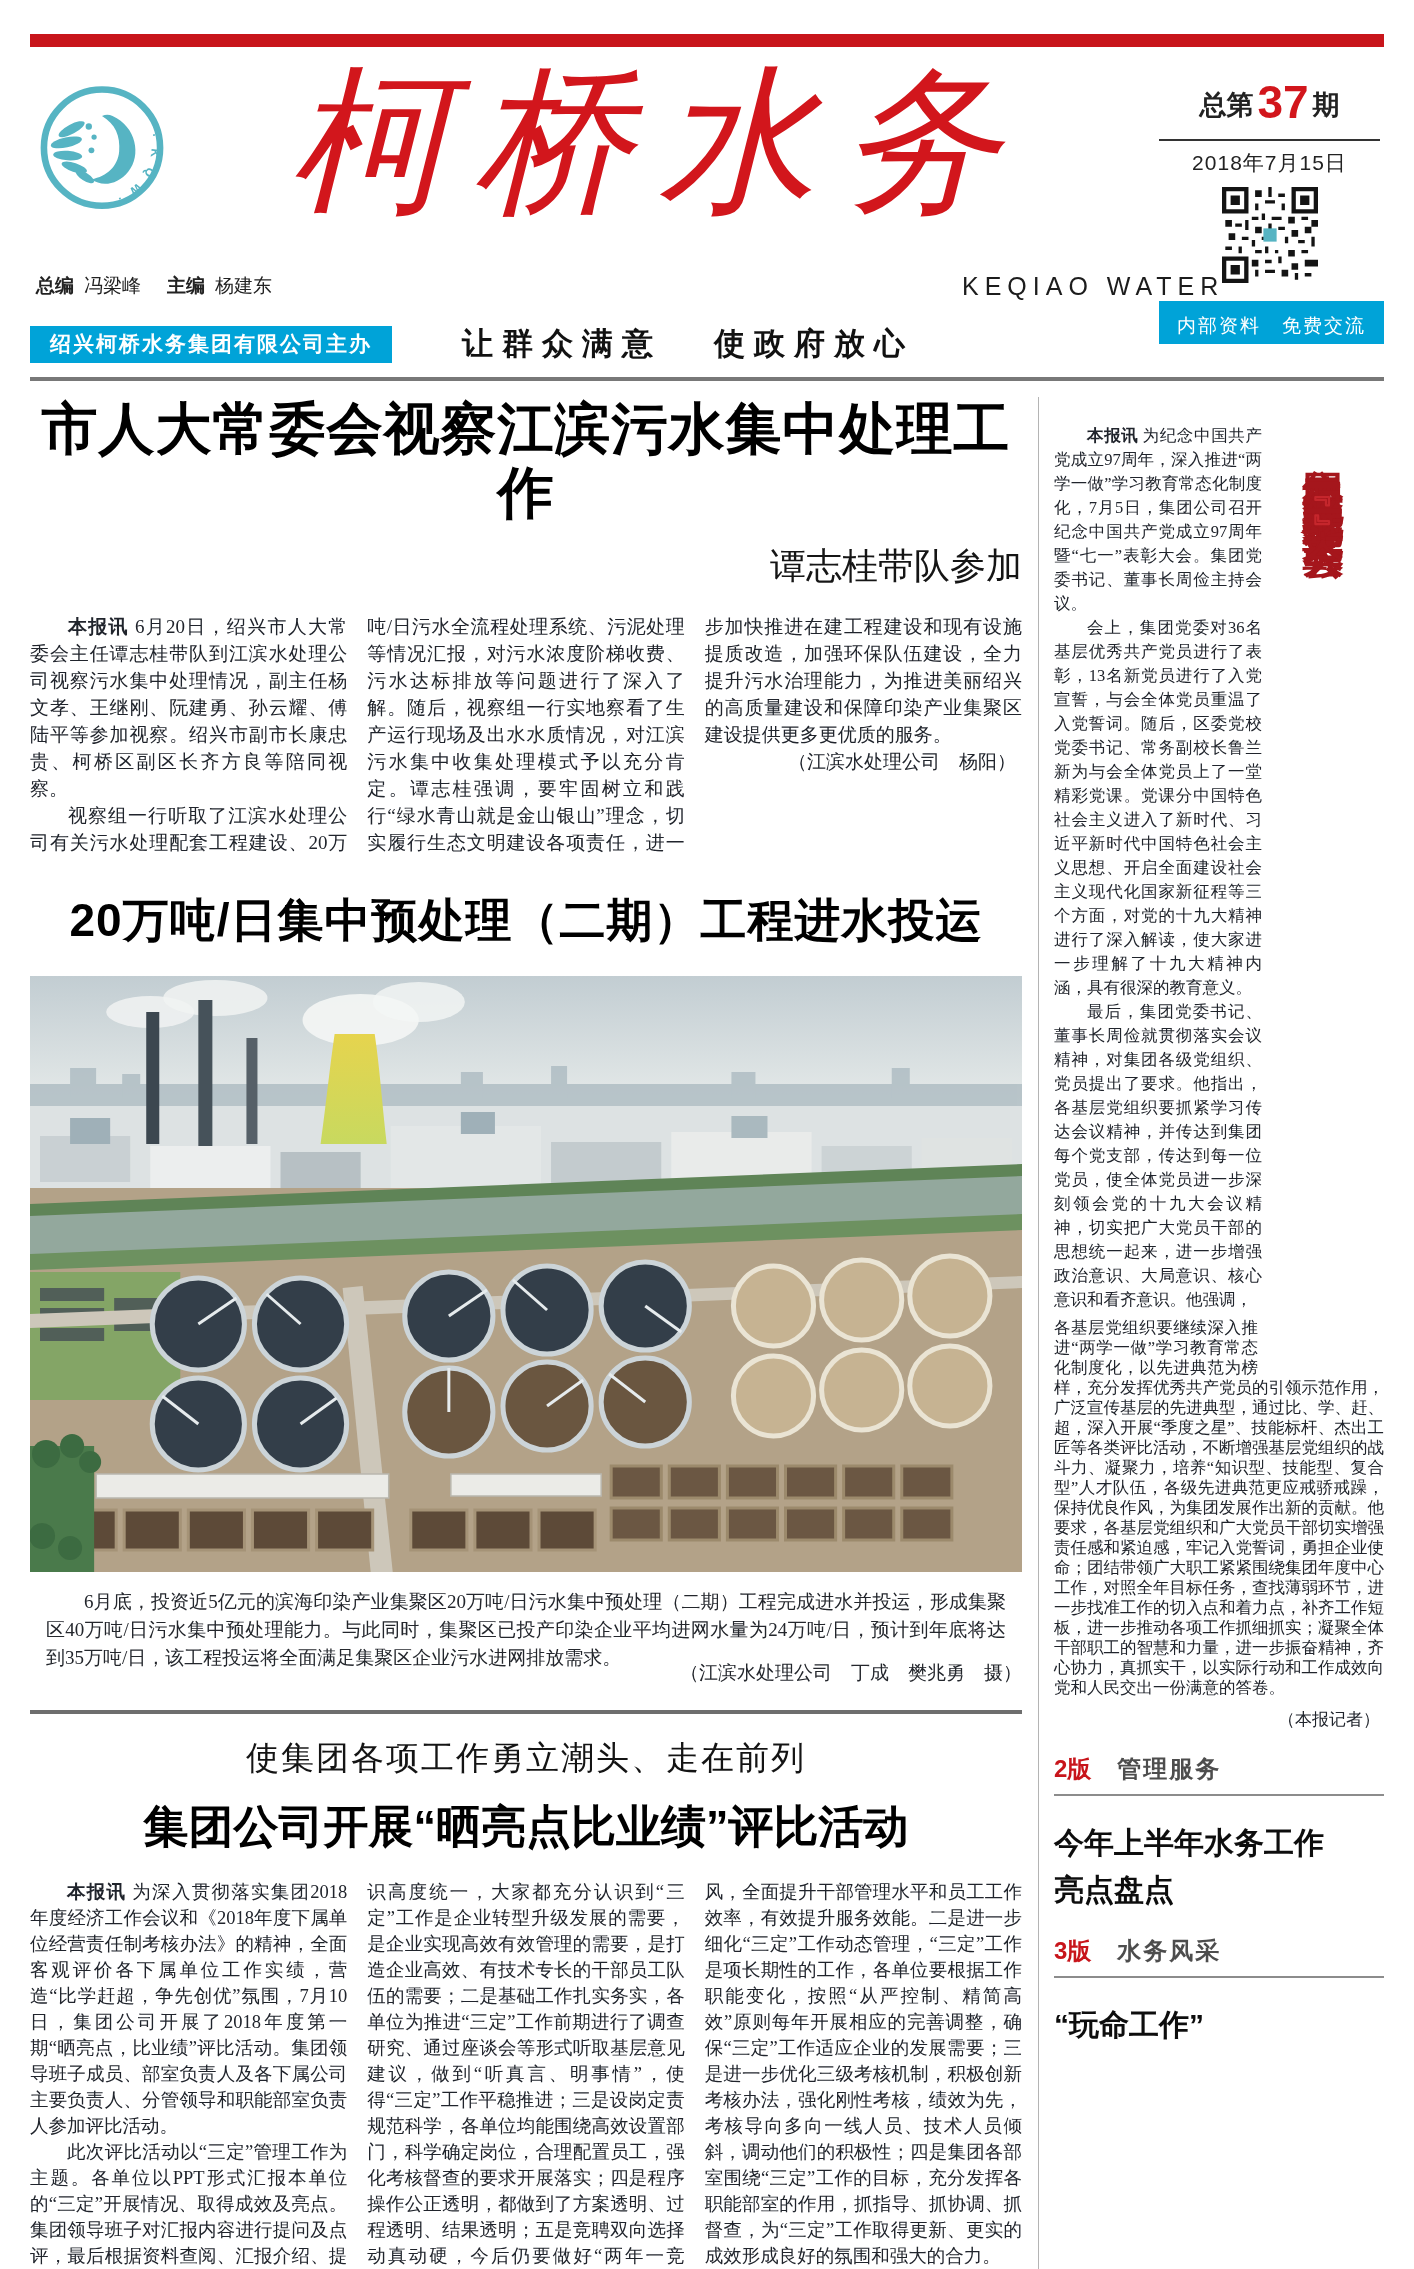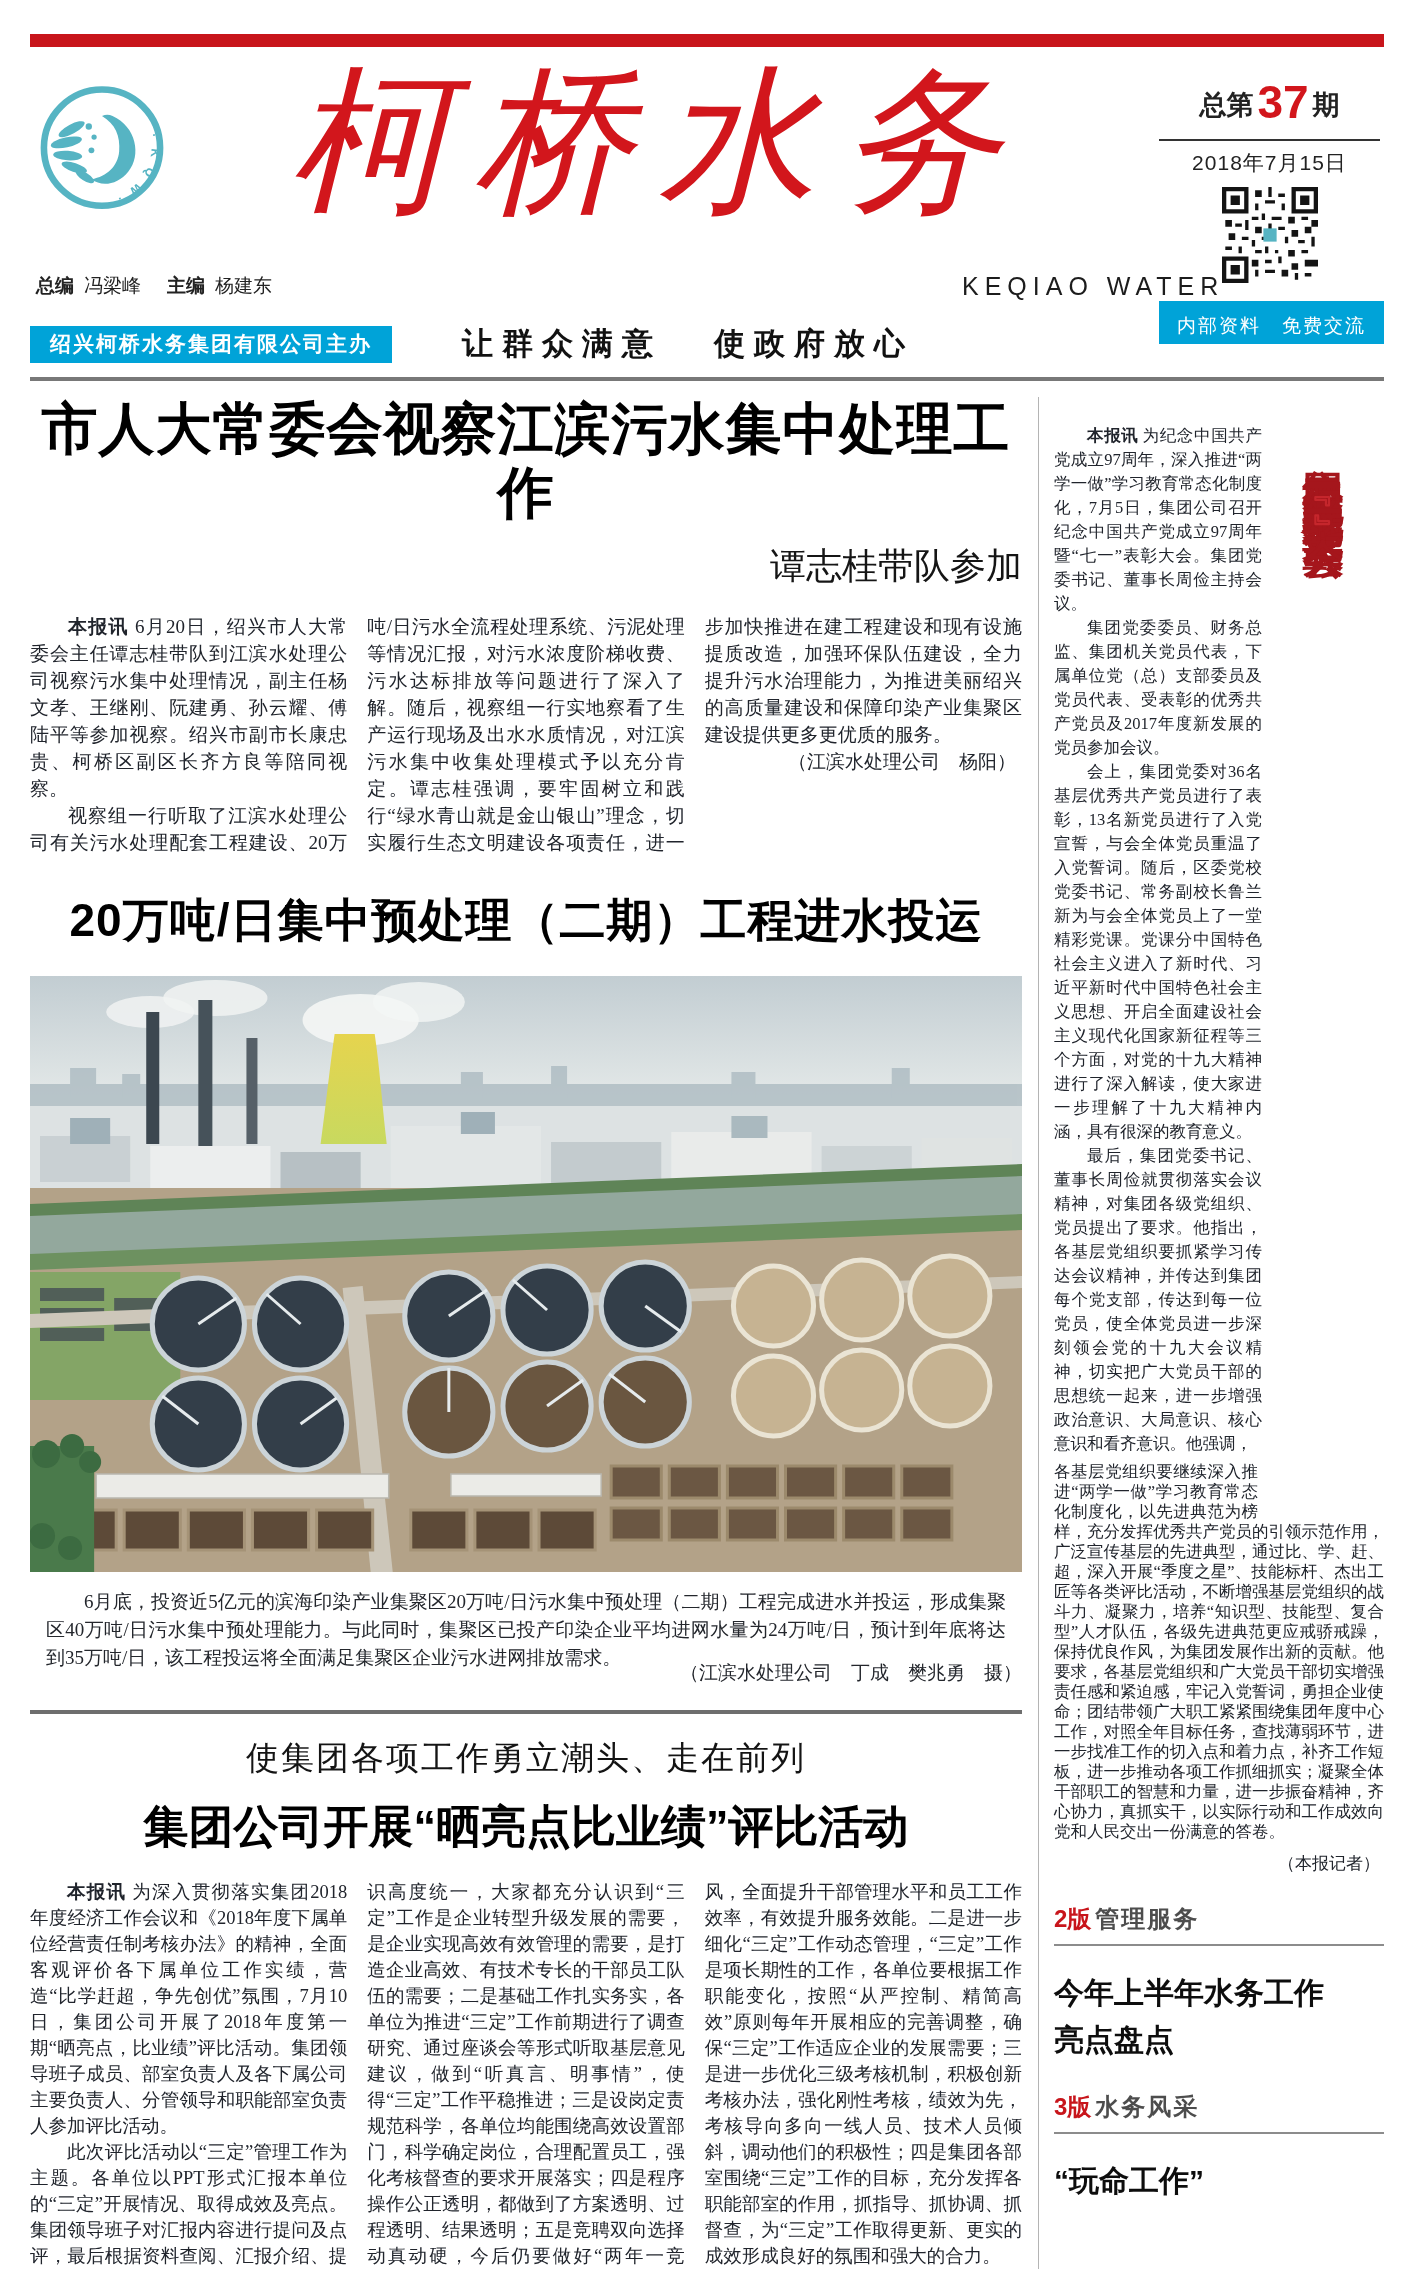--- a/index.html
+++ b/index.html
@@ -77,22 +77,22 @@
                margin-bottom:-70px;}
   .sb-headline{writing-mode:vertical-rl;font-family:"Liberation Sans","DejaVu Sans",sans-serif;
                font-size:41px;font-weight:900;letter-spacing:3px;line-height:1.1;
                color:#a5161c;margin-top:14px;}
   .sb-quote{font-size:33px;color:#c5262c;font-weight:700;}
   .sb-cont{font-size:16.5px;line-height:20px;text-align:justify;color:#20242c;
            margin:6px 0 0;}
   .sb-spacer{float:right;width:126px;height:58px;}
   .sb-byline{text-align:right;font-size:17px;margin:10px 4px 0;color:#20242c;}
   .page-links{margin-top:22px;font-family:"Liberation Sans","DejaVu Sans",sans-serif;}
-  .pl-head{display:flex;align-items:baseline;gap:4px;border-bottom:2px solid #8c8c8c;
-           padding-bottom:9px;margin-top:28px;}
+  .pl-head{display:flex;align-items:baseline;gap:26px;border-bottom:2px solid #8c8c8c;
+           padding-bottom:9px;margin-top:22px;}
   .pl-num{color:#c8151b;font-size:24px;font-weight:bold;}
   .pl-sec{color:#4d4d4d;font-size:24px;font-weight:bold;letter-spacing:2px;}
   .pl-title{font-size:30px;font-weight:900;line-height:1.55;color:#0d0d0d;margin-top:24px;}
 </style>
 </head>
 <body>
 
 <div class="page">
 
   <div class="topbar"></div>
@@ -329,21 +329,20 @@
 
         </div>
       </article>
 
     </main>
 
     <aside class="sidebar">
       <div class="sb-top">
         <div class="sb-text">
           <p><b>本报讯</b><span>为纪念中国共产党成立97周年，深入推进“两学一做”学习教育常态化制度化，7月5日，集团公司召开纪念中国共产党成立97周年暨“七一”表彰大会。集团党委书记、董事长周俭主持会议。</span></p>
-          <p>集团党委委员、财务总监、集团机关党员代表，下属单位党（总）支部委员及党员代表、受表彰的优秀共产党员及2017年度新发展的党员参加会议。</p>
           <p>会上，集团党委对36名基层优秀共产党员进行了表彰，13名新党员进行了入党宣誓，与会全体党员重温了入党誓词。随后，区委党校党委书记、常务副校长鲁兰新为与会全体党员上了一堂精彩党课。党课分中国特色社会主义进入了新时代、习近平新时代中国特色社会主义思想、开启全面建设社会主义现代化国家新征程等三个方面，对党的十九大精神进行了深入解读，使大家进一步理解了十九大精神内涵，具有很深的教育意义。</p>
           <p>最后，集团党委书记、董事长周俭就贯彻落实会议精神，对集团各级党组织、党员提出了要求。他指出，各基层党组织要抓紧学习传达会议精神，并传达到集团每个党支部，传达到每一位党员，使全体党员进一步深刻领会党的十九大会议精神，切实把广大党员干部的思想统一起来，进一步增强政治意识、大局意识、核心意识和看齐意识。他强调，</p>
         </div>
         <div class="sb-head-col">
           <div class="sb-headline"><span>集团公司召开纪念建党九十七周年暨</span><span class="sb-quote">『</span><span>七一</span><span class="sb-quote">』</span><span>表彰大会</span></div>
         </div>
       </div>
       <p class="sb-cont"><span class="sb-spacer"></span><span>各基层党组织要继续深入推进“两学一做”学习教育常态化制度化，以先进典范为榜样，充分发挥优秀共产党员的引领示范作用，广泛宣传基层的先进典型，通过比、学、赶、超，深入开展“季度之星”、技能标杆、杰出工匠等各类评比活动，不断增强基层党组织的战斗力、凝聚力，培养“知识型、技能型、复合型”人才队伍，各级先进典范更应戒骄戒躁，保持优良作风，为集团发展作出新的贡献。他要求，各基层党组织和广大党员干部切实增强责任感和紧迫感，牢记入党誓词，勇担企业使命；团结带领广大职工紧紧围绕集团年度中心工作，对照全年目标任务，查找薄弱环节，进一步找准工作的切入点和着力点，补齐工作短板，进一步推动各项工作抓细抓实；凝聚全体干部职工的智慧和力量，进一步振奋精神，齐心协力，真抓实干，以实际行动和工作成效向党和人民交出一份满意的答卷。</span></p>
       <div class="sb-byline">（本报记者）</div>
 

